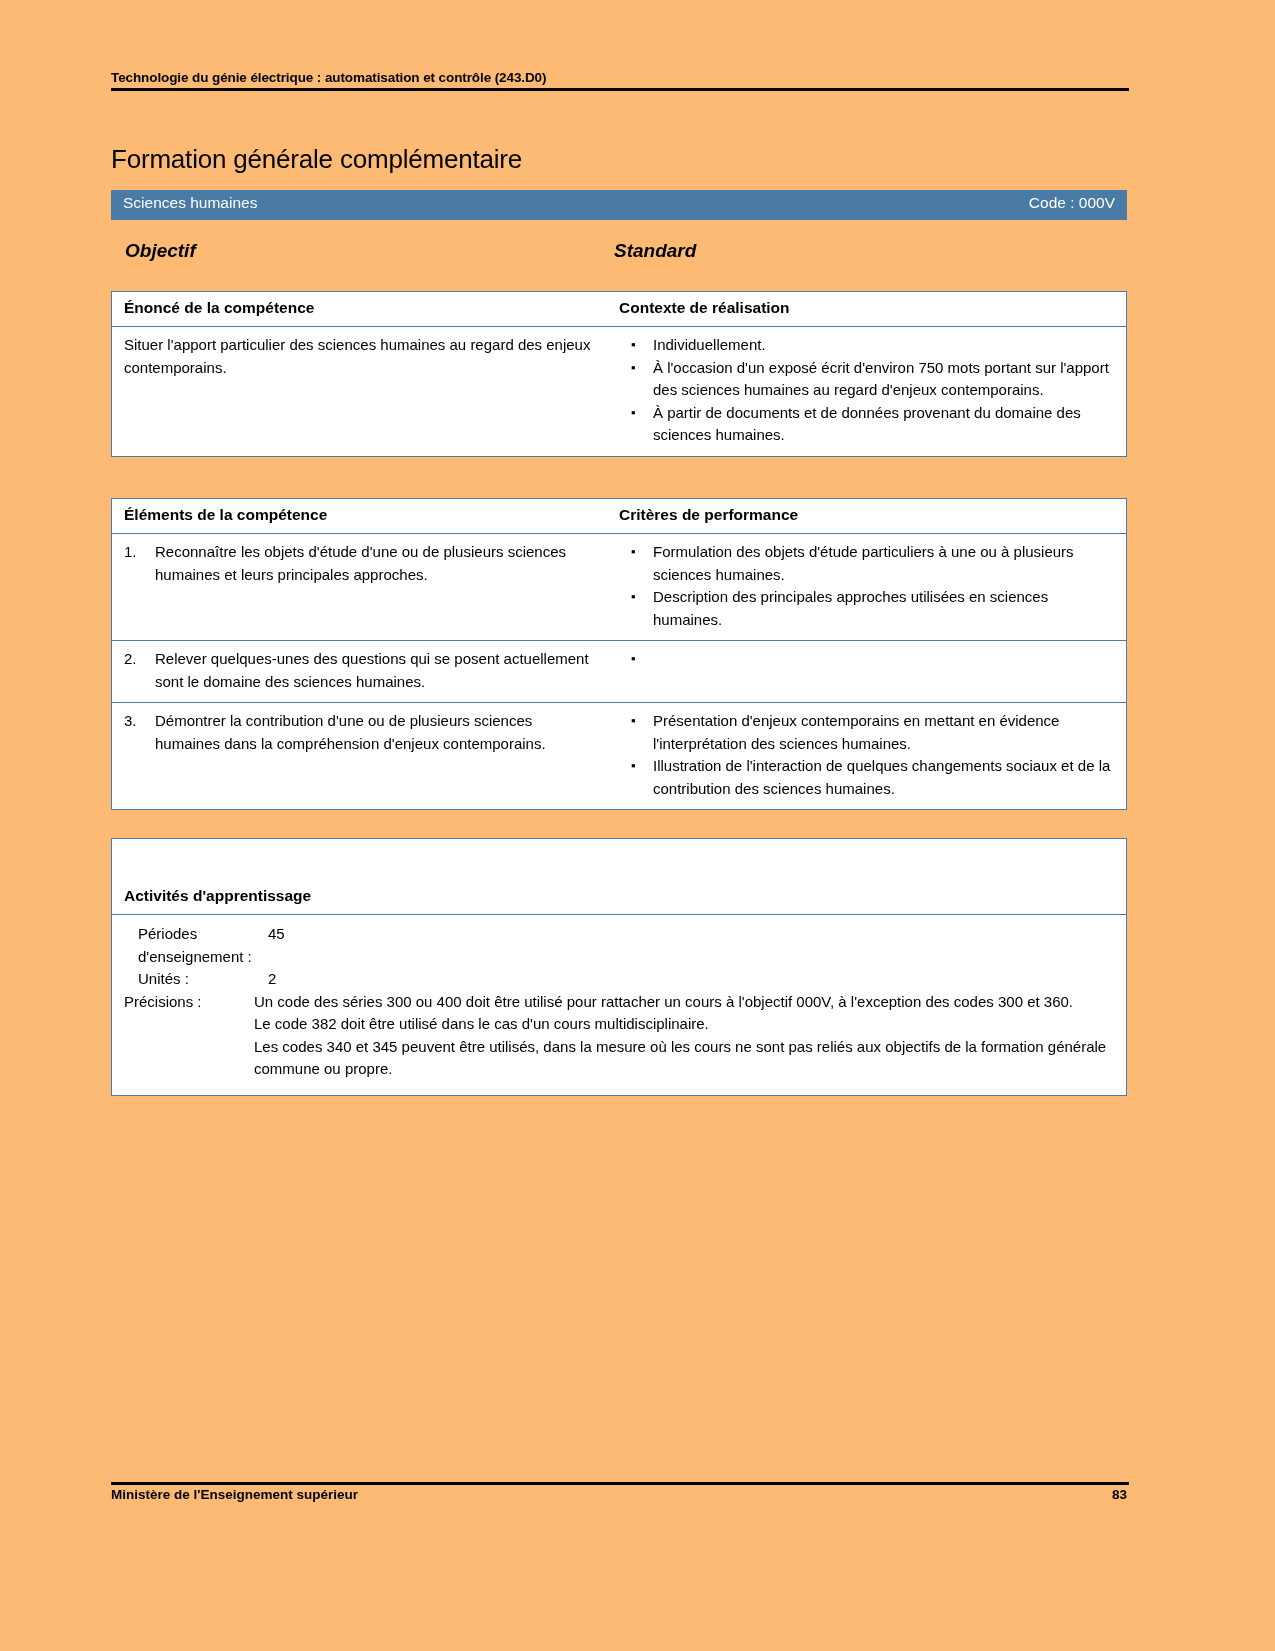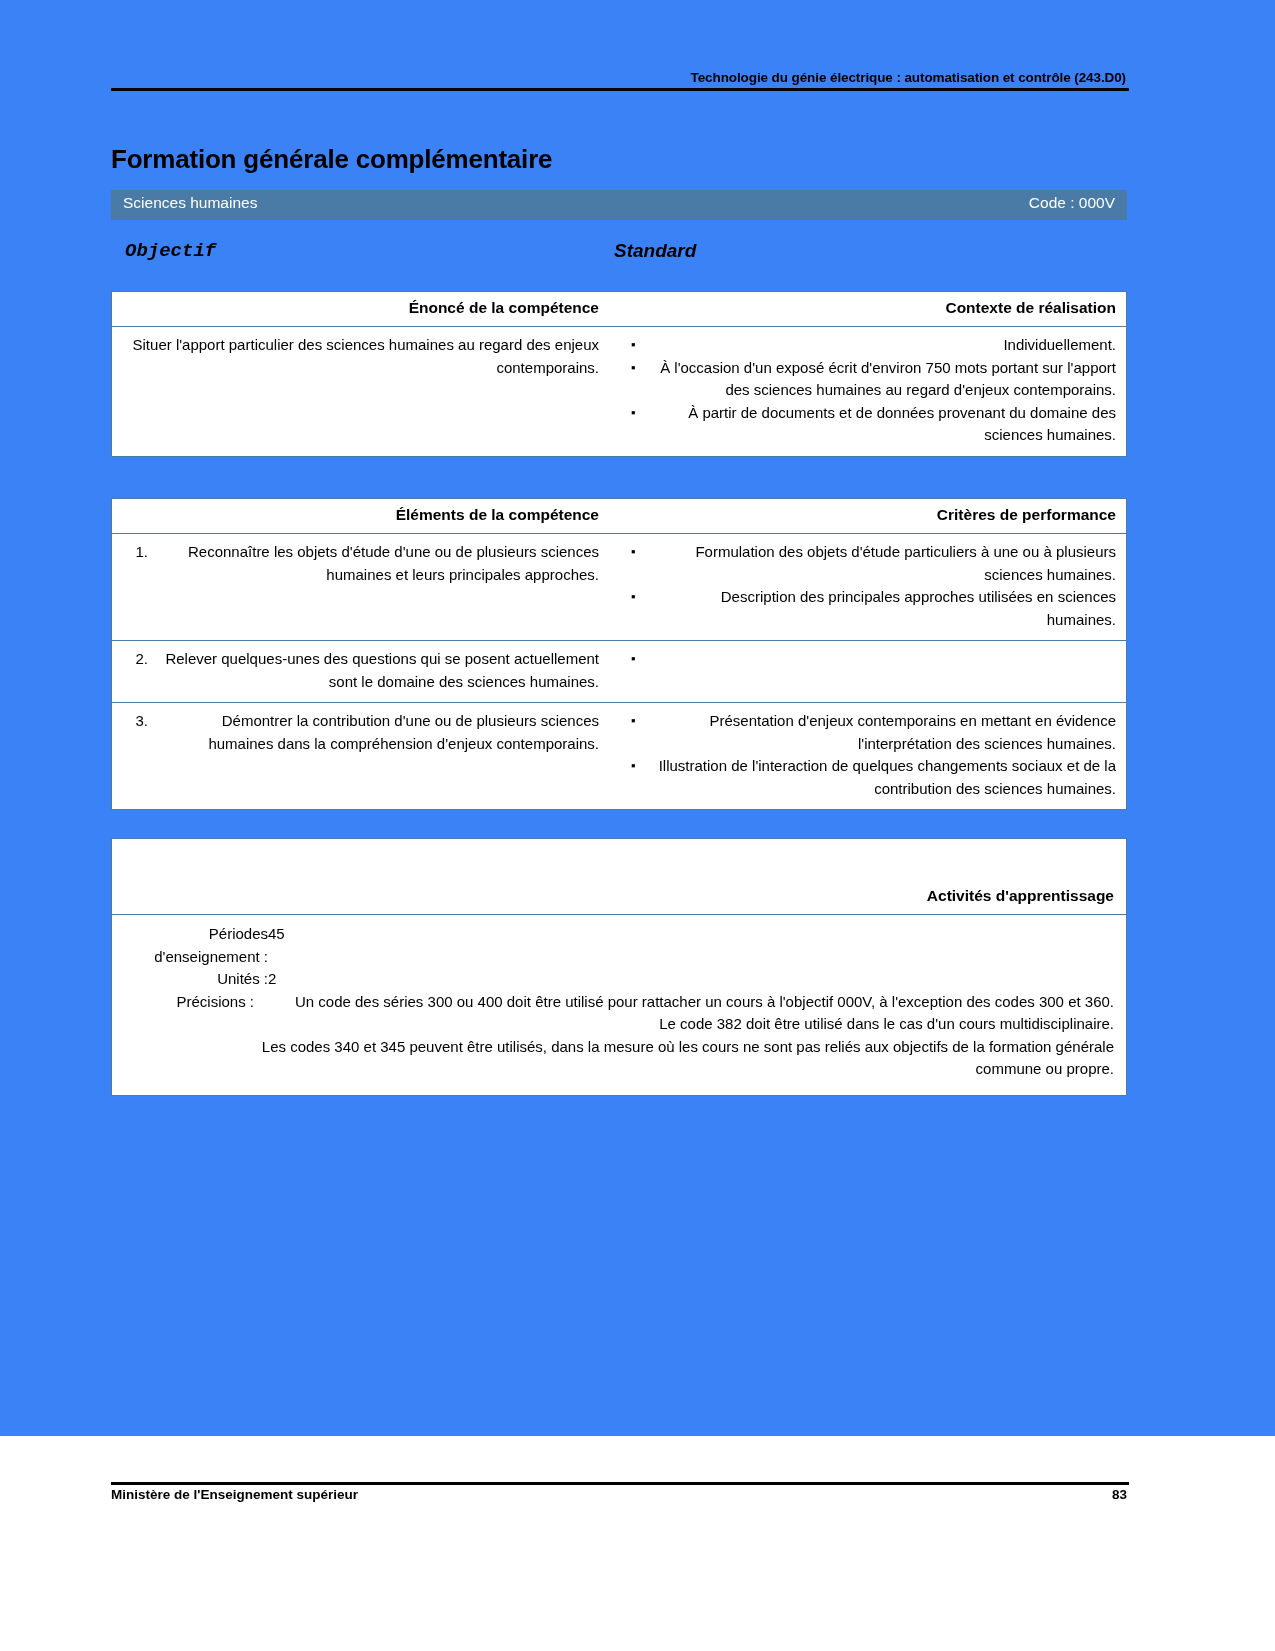--- a/index.html
+++ b/index.html
@@ -14,23 +14,22 @@
     font-family: "Liberation Sans", sans-serif;
     color: #000000;
     overflow: hidden;
   }
 
   
   .page {
     position: absolute;
     left: 0; top: 0;
     width: 1275px;
-    height: 1436px;
-    background: #3b82f6;
-    text-align: right;
+    height: 1651px;
+    background: #fdba74;
   }
 
   
   .runhead {
     position: absolute;
     left: 111px;
     top: 70px;
     width: 1015px;
     font-size: 13.5px;
     font-weight: bold;
@@ -46,21 +45,21 @@
     height: 3px;
     background: #000000;
   }
 
   
   .main-title {
     position: absolute;
     left: 111px;
     top: 144px;
     font-size: 26px;
-    font-weight: bold;
+    font-weight: normal;
     color: #000000;
     letter-spacing: -0.2px;
   }
 
   
   .band {
     position: absolute;
     left: 111px;
     top: 190px;
     width: 1016px;
@@ -79,21 +78,21 @@
   .objstd {
     position: absolute;
     left: 111px;
     top: 240px;
     width: 1016px;
     height: 26px;
     font-size: 19px;
     font-weight: bold;
     font-style: italic;
   }
-  .objstd .obj { position: absolute; left: 14px; top: 0; font-family: Liberation Mono, monospace; }
+  .objstd .obj { position: absolute; left: 14px; top: 0; }
   .objstd .std { position: absolute; left: 503px; top: 0; }
 
   
   .tbl {
     position: absolute;
     left: 111px;
     width: 1016px;
     border: 1.5px solid #4a7ba7;
     box-sizing: border-box;
     background: #ffffff;

